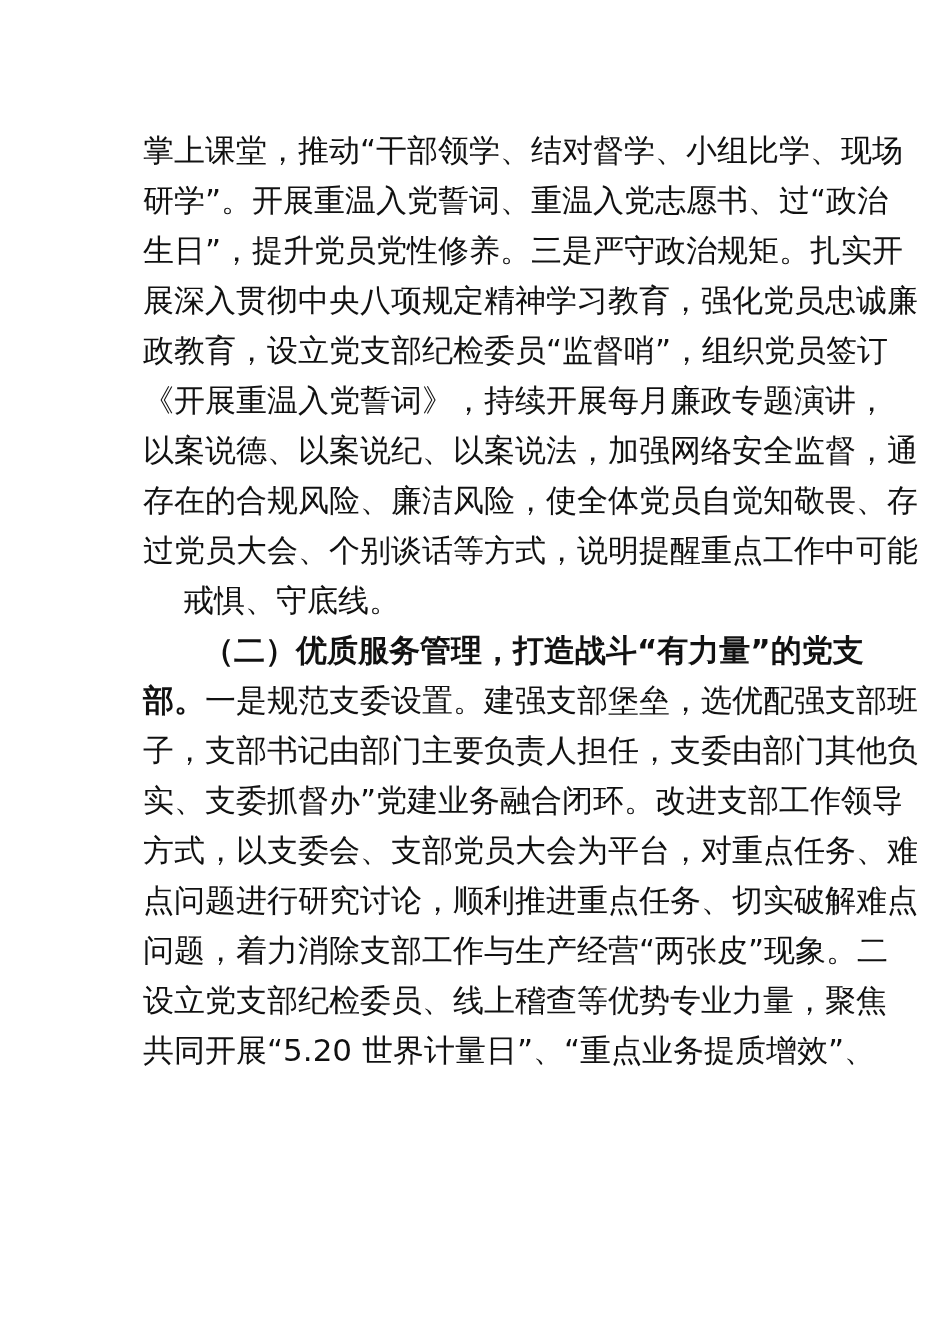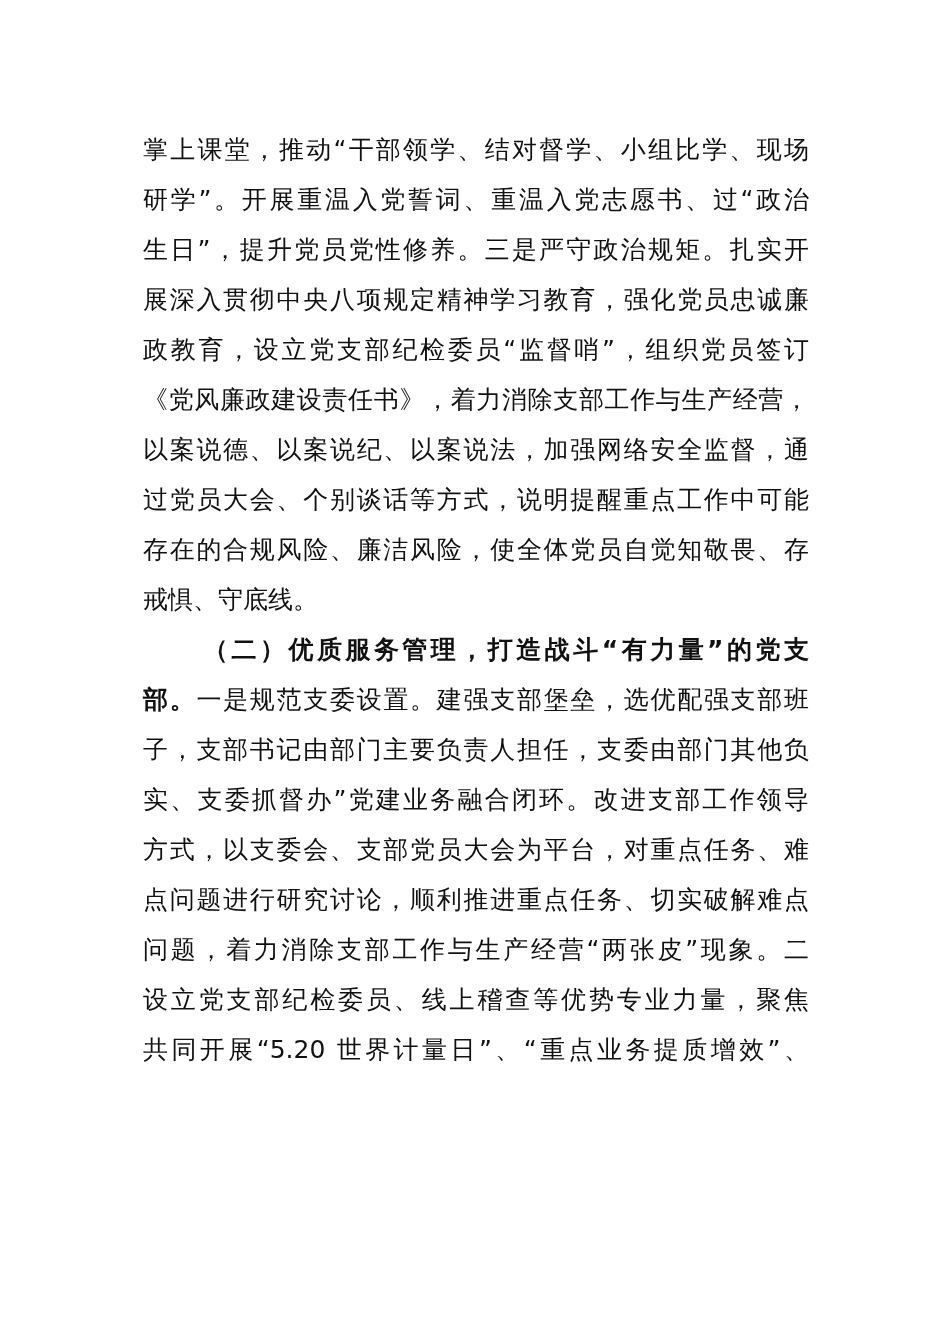--- a/index.html
+++ b/index.html
@@ -25,51 +25,52 @@
     }
     .body-text {
       position: absolute;
       left: 143px;
       top: 125px;
       width: 666px;
     }
     .line {
       height: 50px;
       line-height: 50px;
-      font-size: 25px;
+      font-size: 31px;
       white-space: nowrap;
       text-align: justify;
       text-align-last: justify;
       letter-spacing: 0px;
     }
     .line.last {
       text-align-last: left;
+      margin-left: 40px;
     }
     .line.indent {
       padding-left: 60px;
     }
     .bold {
       font-weight: bold;
     }
   </style>
 </head>
 <body>
 
 <div class="page">
   <div class="body-text">
 
     <div class="line">掌上课堂，推动“干部领学、结对督学、小组比学、现场</div>
     <div class="line">研学”。开展重温入党誓词、重温入党志愿书、过“政治</div>
     <div class="line">生日”，提升党员党性修养。三是严守政治规矩。扎实开</div>
     <div class="line">展深入贯彻中央八项规定精神学习教育，强化党员忠诚廉</div>
     <div class="line">政教育，设立党支部纪检委员“监督哨”，组织党员签订</div>
-    <div class="line">《党风廉政建设责任书》，着力消除支部工作与生产经营，</div>
+    <div class="line">《开展重温入党誓词》，持续开展每月廉政专题演讲，</div>
     <div class="line">以案说德、以案说纪、以案说法，加强网络安全监督，通</div>
+    <div class="line">存在的合规风险、廉洁风险，使全体党员自觉知敬畏、存</div>
     <div class="line">过党员大会、个别谈话等方式，说明提醒重点工作中可能</div>
-    <div class="line">存在的合规风险、廉洁风险，使全体党员自觉知敬畏、存</div>
     <div class="line last">戒惧、守底线。</div>
 
     <div class="line indent bold">（二）优质服务管理，打造战斗“有力量”的党支</div>
     <div class="line"><span class="bold">部。</span><span>一是规范支委设置。建强支部堡垒，选优配强支部班</span></div>
     <div class="line">子，支部书记由部门主要负责人担任，支委由部门其他负</div>
     <div class="line">实、支委抓督办”党建业务融合闭环。改进支部工作领导</div>
     <div class="line">方式，以支委会、支部党员大会为平台，对重点任务、难</div>
     <div class="line">点问题进行研究讨论，顺利推进重点任务、切实破解难点</div>
     <div class="line">问题，着力消除支部工作与生产经营“两张皮”现象。二</div>
     <div class="line">设立党支部纪检委员、线上稽查等优势专业力量，聚焦</div>

